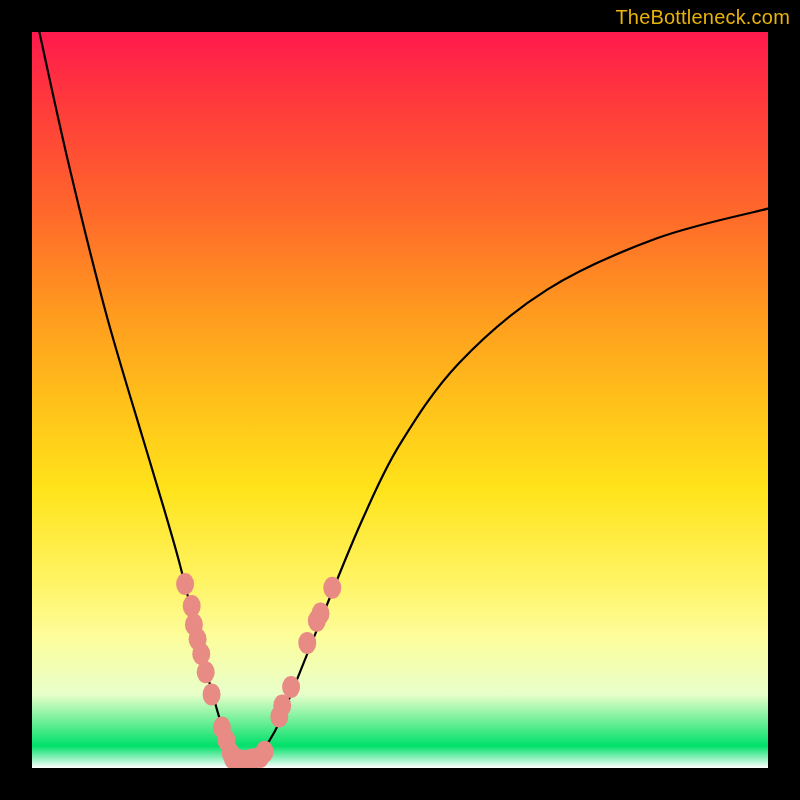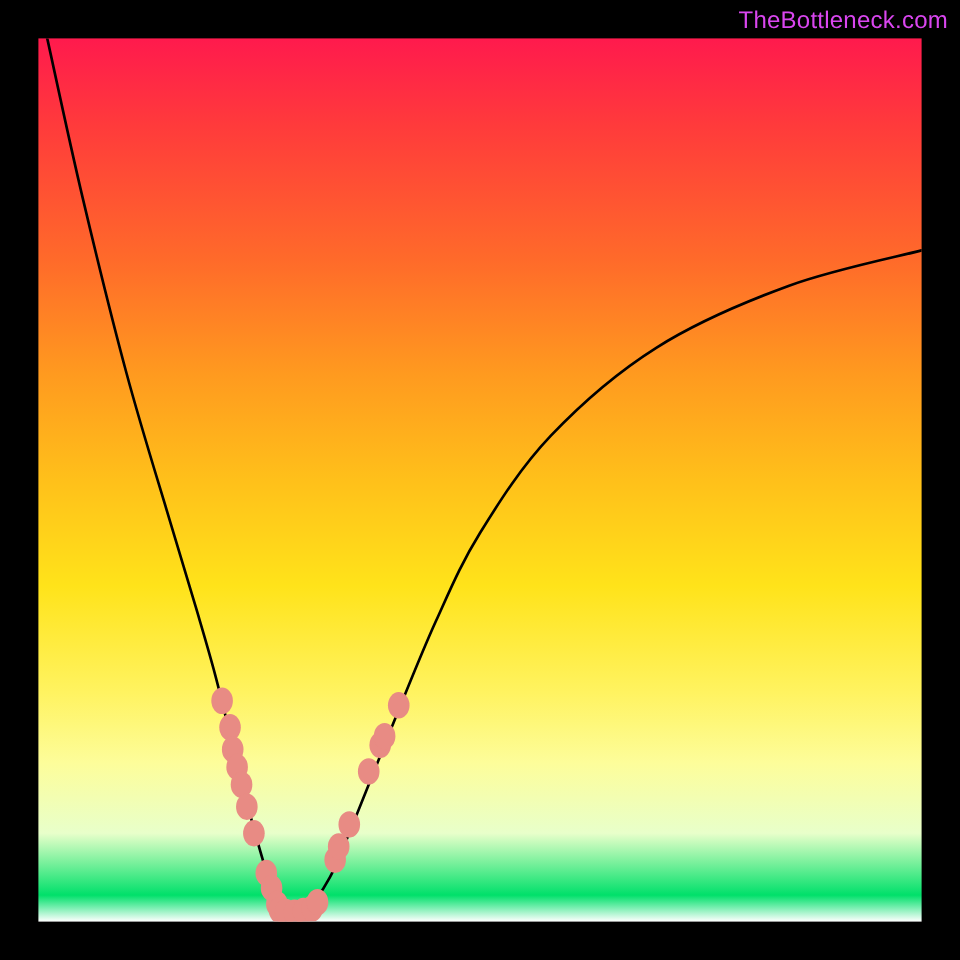--- a/index.html
+++ b/index.html
@@ -38,21 +38,21 @@
         #fdfd9a 82%,
         #e8ffca 90%,
         #00e06a 97%,
         #ffffff 100%
       );
   }
   .watermark {
     position: absolute;
     top: 6px;
     right: 10px;
-    color: #d946ef;
+    color: #eab308;
     font-size: 20px;
     font-weight: 400;
     letter-spacing: 0.2px;
     z-index: 30;
     text-align: right;
   }
   svg.curve {
     position: absolute;
     left: 0;
     top: 0;

